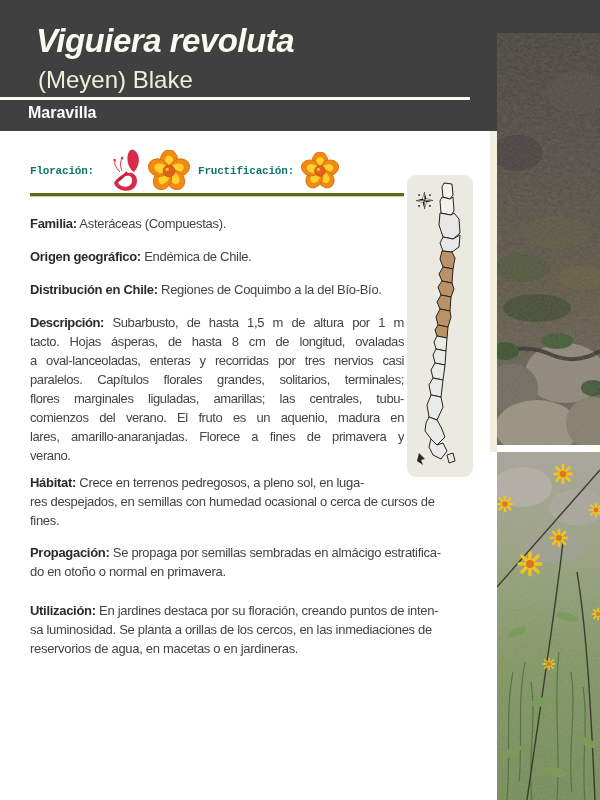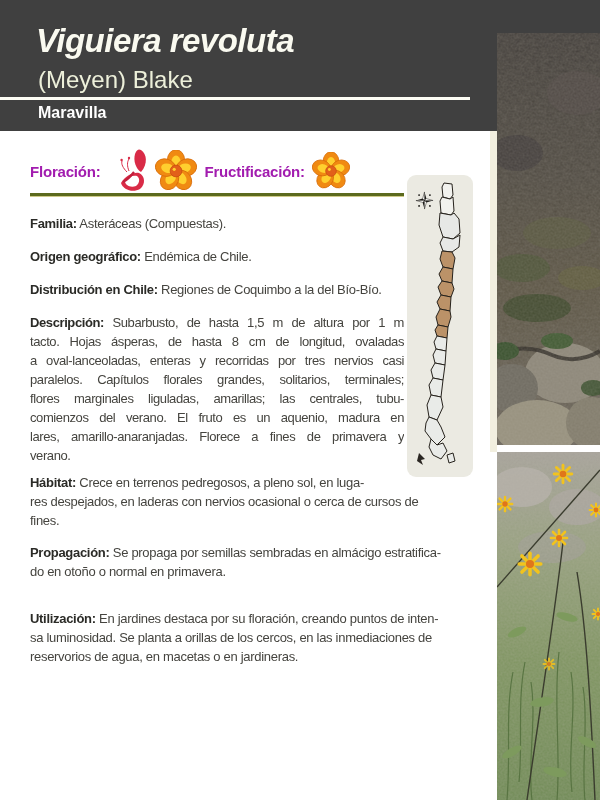--- a/index.html
+++ b/index.html
@@ -4,35 +4,35 @@
 <style>
   html,body{margin:0;padding:0;}
   body{width:600px;height:800px;position:relative;background:#ffffff;overflow:hidden;
        font-family:"Liberation Sans", sans-serif;}
   
   .band{position:absolute;left:0;top:0;width:600px;height:131px;}
   .title{position:absolute;left:36px;top:22px;font-size:33px;font-weight:bold;font-style:italic;
          color:#fafaf0;letter-spacing:-0.5px;}
   .author{position:absolute;left:38px;top:66px;font-size:24px;color:#edf0da;}
   .white-rule{position:absolute;left:0;top:97px;width:470px;height:3px;background:#fcfcf4;}
-  .common{position:absolute;left:38px;top:104px;font-size:16px;font-weight:bold;color:#ffffff;}
+  .common{position:absolute;left:28px;top:104px;font-size:16px;font-weight:bold;color:#ffffff;}
   
   .pheno{position:absolute;left:30px;top:146px;height:50px;display:flex;align-items:center;}
-  .pheno-label{font-size:15px;font-weight:bold;color:#a21caf;letter-spacing:-0.2px;}
+  .pheno-label{font-size:11px;font-weight:bold;color:#0f766e;letter-spacing:-0.2px;font-family:Liberation Mono, monospace;}
   .pheno .icon{display:inline-block;line-height:0;}
   .olive-rule{position:absolute;left:30px;top:193px;width:374px;height:3px;background:#5c6a1e;
               border-bottom:1px solid #cfcb8a;}
   
   .sections{position:absolute;left:30px;top:214px;width:467px;color:#45443f;font-size:13px;
             line-height:19px;letter-spacing:-0.3px;}
   .para{width:467px;margin-bottom:14px;overflow:hidden;}
   .para.narrow{width:374px;letter-spacing:-0.4px;}
   .para:nth-child(4){margin-bottom:8px;}
   .para:nth-child(5){margin-bottom:13px;}
-  .para:nth-child(6){margin-bottom:28px;}
+  .para:nth-child(6){margin-bottom:20px;}
   .pline{display:block;}
   .just .pline{text-align:justify;text-align-last:justify;}
   .just .pline.last{text-align-last:left;}
   .plabel{font-weight:bold;color:#2b2b27;}
   
   .map-card{position:absolute;left:407px;top:175px;width:66px;height:302px;border-radius:9px;
             background:#ebeae2;}
   
   .photo{position:absolute;line-height:0;}
   .photo-top{left:497px;top:33px;width:103px;height:412px;}
@@ -129,21 +129,21 @@
       <span class="pline">tacto. Hojas ásperas, de hasta 8 cm de longitud, ovaladas</span>
       <span class="pline">a oval-lanceoladas, enteras y recorridas por tres nervios casi</span>
       <span class="pline">paralelos. Capítulos florales grandes, solitarios, terminales;</span>
       <span class="pline">flores marginales liguladas, amarillas; las centrales, tubu-</span>
       <span class="pline">comienzos del verano. El fruto es un aquenio, madura en</span>
       <span class="pline">lares, amarillo-anaranjadas. Florece a fines de primavera y</span>
       <span class="pline last">verano.</span>
     </div>
     <div class="para">
       <span class="pline"><span class="plabel">Hábitat:</span> Crece en terrenos pedregosos, a pleno sol, en luga-</span>
-      <span class="pline">res despejados, en laderas con nervios ocasional o cerca de cursos de</span>
+      <span class="pline">res despejados, en semillas con humedad ocasional o cerca de cursos de</span>
       <span class="pline last">fines.</span>
     </div>
     <div class="para">
       <span class="pline"><span class="plabel">Propagación:</span> Se propaga por semillas sembradas en almácigo estratifica-</span>
       <span class="pline last">do en otoño o normal en primavera.</span>
     </div>
     <div class="para">
       <span class="pline"><span class="plabel">Utilización:</span> En jardines destaca por su floración, creando puntos de inten-</span>
       <span class="pline">sa luminosidad. Se planta a orillas de los cercos, en las inmediaciones de</span>
       <span class="pline last">reservorios de agua, en macetas o en jardineras.</span>

